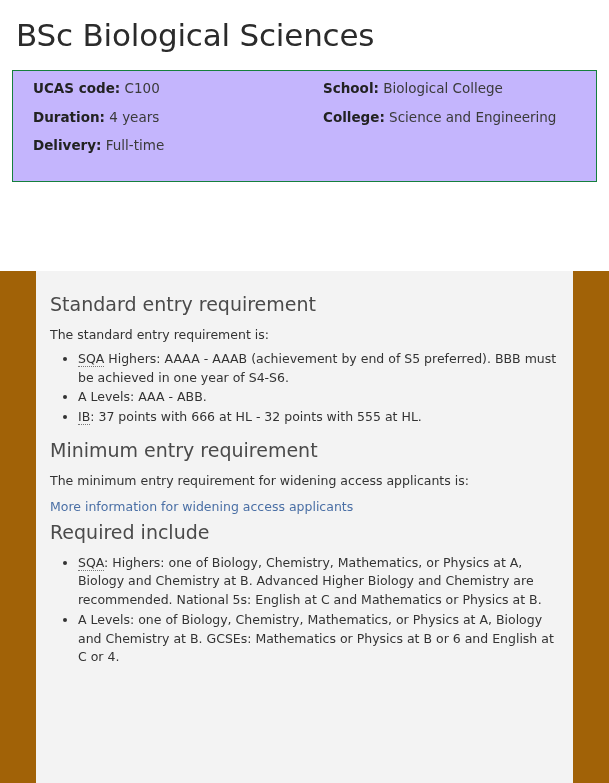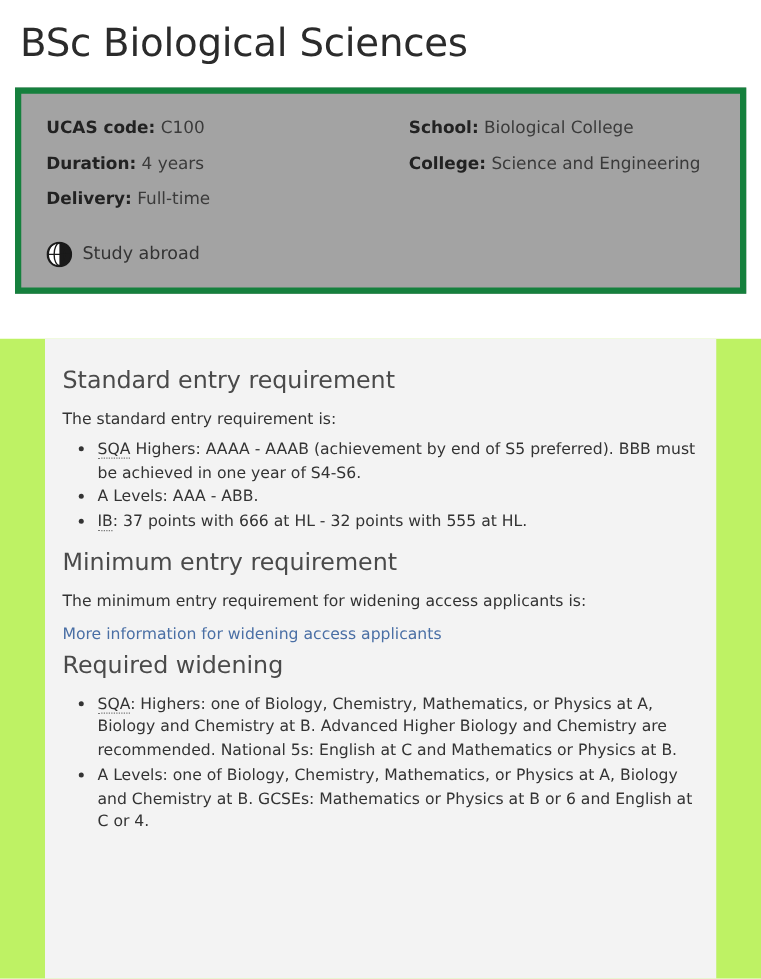--- a/index.html
+++ b/index.html
@@ -23,23 +23,23 @@
     color: #2b2b2b;
     margin: 4px;
     padding: 14px 0 14px 12px;
     letter-spacing: -0.2px;
     line-height: 1.1;
   }
 
   
   .keyfacts {
     margin: 0 12px;
-    border: 5px solid #15803d;
-    padding: 18px 20px 16px 20px;
-    background: #a3a3a3;
+    border: 1px solid #15803d;
+    padding: 8px 20px 16px 20px;
+    background: #c4b5fd;
     box-sizing: border-box;
   }
   .keyfacts-grid {
     display: flex;
     flex-direction: row;
   }
   .kf-col {
     display: flex;
     flex-direction: column;
   }
@@ -75,21 +75,21 @@
     color: #333333;
   }
 
   
   .content-area {
     position: absolute;
     left: 0;
     top: 271px;
     width: 609px;
     height: 512px;
-    background: #bef264;
+    background: #a16207;
   }
   .content-card {
     position: absolute;
     left: 36px;
     top: 0;
     width: 537px;
     min-height: 512px;
     background: #f3f3f3;
     box-sizing: border-box;
     padding: 20px 14px 10px 14px;
@@ -156,53 +156,41 @@
         <span class="kf-label">School:</span>
         <span class="kf-value">Biological College</span>
       </div>
       <div class="kf-row">
         <span class="kf-label">College:</span>
         <span class="kf-value">Science and Engineering</span>
       </div>
     </div>
   </div>
 
-  <div class="study-abroad">
-    <span class="globe-icon">
-      <svg width="21" height="21" viewBox="0 0 21 21">
-        <circle cx="10.5" cy="10.5" r="9.5" fill="#1a1a1a"></circle>
-        <path d="M10.5 1.6 C 6.2 1.6 2.2 5 2.2 10.5 C 2.2 16 6.2 19.4 10.5 19.4" fill="#ffffff"></path>
-        <ellipse cx="10.5" cy="10.5" rx="4.2" ry="9" fill="none" stroke="#1a1a1a" stroke-width="1.1"></ellipse>
-        <line x1="1.4" y1="10.5" x2="19.6" y2="10.5" stroke="#1a1a1a" stroke-width="1.1"></line>
-        <circle cx="10.5" cy="10.5" r="9.5" fill="none" stroke="#1a1a1a" stroke-width="1.4"></circle>
-      </svg>
-    </span>
-    <span class="study-abroad-label">Study abroad</span>
-  </div>
 </div>
 
 <div class="content-area">
   <div class="content-card">
 
     
     <h2 class="section-heading first">Standard entry requirement</h2>
     <p class="intro-line">The standard entry requirement is:</p>
     <ul class="req-list">
       <li><span class="abbr">SQA</span><span> Highers: AAAA - AAAB (achievement by end of S5 preferred). BBB must be achieved in one year of S4-S6.</span></li>
       <li><span>A Levels: AAA - ABB.</span></li>
       <li><span class="abbr">IB</span><span>: 37 points with 666 at HL - 32 points with 555 at HL.</span></li>
     </ul>
 
     
     <h2 class="section-heading">Minimum entry requirement</h2>
     <p class="intro-line">The minimum entry requirement for widening access applicants is:</p>
     <a href="#" class="inline-link">More information for widening access applicants</a>
 
     
-    <h2 class="section-heading">Required widening</h2>
+    <h2 class="section-heading">Required include</h2>
     <ul class="req-list">
       <li><span class="abbr">SQA</span><span>: Highers: one of Biology, Chemistry, Mathematics, or Physics at A, Biology and Chemistry at B. Advanced Higher Biology and Chemistry are recommended. National 5s: English at C and Mathematics or Physics at B.</span></li>
       <li><span>A Levels: one of Biology, Chemistry, Mathematics, or Physics at A, Biology and Chemistry at B. GCSEs: Mathematics or Physics at B or 6 and English at C or 4.</span></li>
 
     </ul>
     
 
   </div>
 </div>
 

